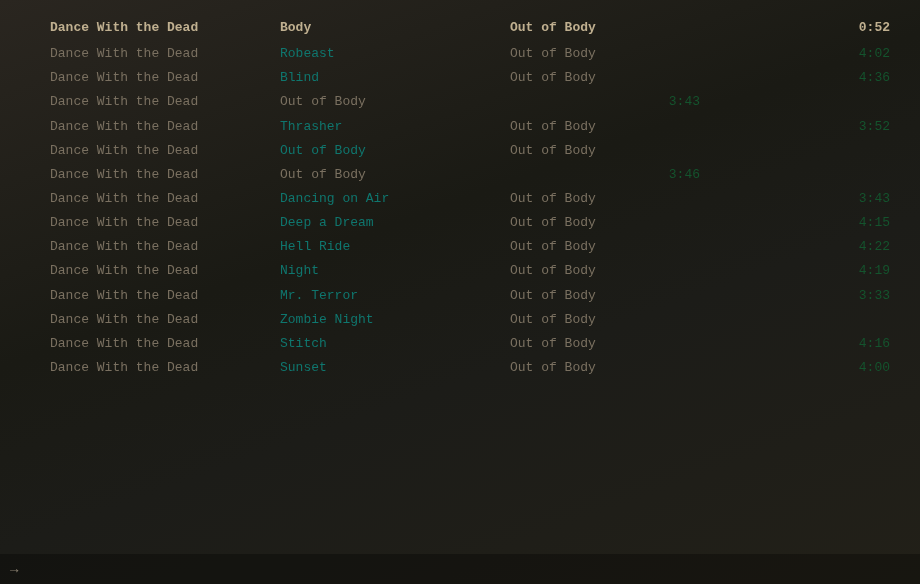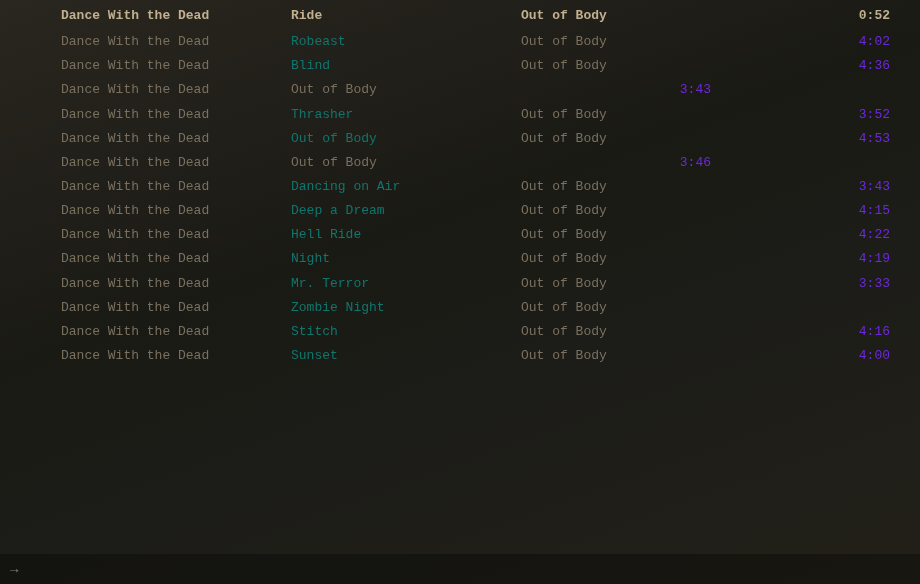--- a/index.html
+++ b/index.html
@@ -13,22 +13,21 @@
       height: 584px;
       background: linear-gradient(160deg, #2a2620 0%, #1a1a14 40%, #1c1c18 60%, #222018 100%);
       font-family: 'Courier New', Courier, monospace;
       color: #8a8070;
       font-size: 13px;
       overflow: hidden;
       position: relative;
     }
 
     .track-list {
-      padding: 4px 0;
-      margin-left: 11px;
+      padding: 16px 0;
     }
 
     .track-row {
       display: grid;
       grid-template-columns: 230px 230px 200px 1fr;
       padding: 2px 20px 2px 50px;
       line-height: 1.55;
       cursor: default;
     }
 
@@ -45,21 +44,21 @@
     .track-title {
       color: #0f766e;
     }
 
     .track-album {
       color: #7a7060;
     }
 
     .track-duration {
       text-align: right;
-      color: #6d28d9;
+      color: #14532d;
       padding-right: 10px;
     }
 
     .header .track-title,
     .header .track-artist,
     .header .track-album,
     .header .track-duration {
       color: #c0b090;
     }
 
@@ -80,21 +79,21 @@
       font-size: 14px;
     }
   </style>
 </head>
 <body>
 
 <div class="track-list">
 
   <div class="track-row header">
     <span class="track-artist">Dance With the Dead</span>
-    <span class="track-title">Ride</span>
+    <span class="track-title">Body</span>
     <span class="track-album">Out of Body</span>
     <span class="track-duration">0:52</span>
   </div>
 <div class="track-row">
       <span class="track-artist">Dance With the Dead</span>
       <span class="track-title">Robeast</span>
       <span class="track-album">Out of Body</span>
       <span class="track-duration">4:02</span>
     </div>
     <div class="track-row">
@@ -111,21 +110,20 @@
     <div class="track-row">
       <span class="track-artist">Dance With the Dead</span>
       <span class="track-title">Thrasher</span>
       <span class="track-album">Out of Body</span>
       <span class="track-duration">3:52</span>
     </div>
     <div class="track-row">
       <span class="track-artist">Dance With the Dead</span>
       <span class="track-title">Out of Body</span>
       <span class="track-album">Out of Body</span>
-      <span class="track-duration">4:53</span>
     </div>
     <div class="track-row">
       <span class="track-artist">Dance With the Dead</span>
       <span class="track-album">Out of Body</span>
       <span class="track-duration">3:46</span>
     </div>
     <div class="track-row">
       <span class="track-artist">Dance With the Dead</span>
       <span class="track-title">Dancing on Air</span>
       <span class="track-album">Out of Body</span>

